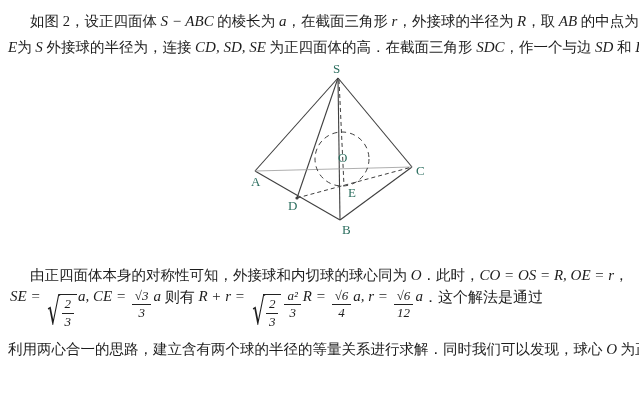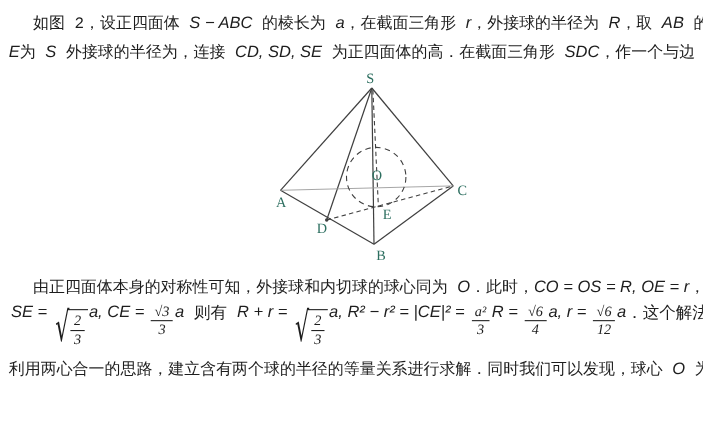--- a/index.html
+++ b/index.html
@@ -4,36 +4,36 @@
 <style>
   :root{
     --bg:#ffffff; --text:#1d1d1d; --figline:#3f3f3f; --figlabel:#2c6e5f; --backedge:#9a9a9a;
   }
   *{box-sizing:border-box;}
   html,body{margin:0;padding:0;width:639px;height:407px;background:var(--bg);overflow:hidden;}
   body{font-family:"DejaVu Sans","Liberation Sans",sans-serif;color:var(--text);}
   .doc{padding:8px 8px 0 8px;width:639px;height:407px;}
   .line{line-height:26px;font-size:14.5px;white-space:nowrap;}
   .line.indent{padding-left:22px;}
-  .cn{font-family:Liberation Mono, monospace;white-space:pre;}
-  .math{font-family:Liberation Sans, sans-serif;font-style:italic;white-space:pre;font-size:15px;}
+  .cn{font-family:Liberation Serif, serif;white-space:pre;}
+  .math{font-family:Liberation Serif, serif;font-style:italic;white-space:pre;font-size:15px;}
   
   .figure{margin:0 0 0 212px;width:220px;height:180px;}
   .figure svg{display:block;}
   .figure text{font-family:"Liberation Serif","DejaVu Serif",serif;font-size:13px;fill:var(--figlabel);}
   
   .formula{display:flex;height:48px;font-size:15px;padding-left:2px;}
   .fr{display:inline-flex;flex-direction:column;align-items:center;font-family:"Liberation Serif","DejaVu Serif",serif;font-style:italic;font-size:13px;line-height:1.25;margin:0 2px;vertical-align:middle;}
   .fr .num{padding:0 3px;border-bottom:1px solid #222;}
   .fr .den{padding:0 3px;}
   .sqrt{display:inline-flex;align-items:center;margin:0 1px;}
   .sqrt .sign{font-family:"DejaVu Sans",sans-serif;font-style:normal;font-size:27px;line-height:1;transform:scale(0.75,1.38) translateY(-1px);margin-right:-4px;}
   .sqrt .body{border-top:1px solid #222;padding:1px 1px 0 1px;}
   .para{margin:0;}
-  .p2{margin-top:6px;}
+  .p2{margin-top:22px;}
   .p3 .line{line-height:26px;}
 </style>
 </head>
 <body>
 
 <div class="doc">
 
   <div class="para">
     <div class="line indent"><span class="cn">如图 2，设正四面体 </span><span class="math">S − ABC</span><span class="cn"> 的棱长为 </span><span class="math">a</span><span class="cn">，在截面三角形 </span><span class="math">r</span><span class="cn">，外接球的半径为 </span><span class="math">R</span><span class="cn">，取 </span><span class="math">AB</span><span class="cn"> 的中点为 </span></div>
     <div class="line"><span class="math">E</span><span class="cn">为 </span><span class="math">S</span><span class="cn"> 外接球的半径为，连接 </span><span class="math">CD, SD, SE</span><span class="cn"> 为正四面体的高．在截面三角形 </span><span class="math">SDC</span><span class="cn">，作一个与边 </span><span class="math">SD</span><span class="cn"> 和 </span><span class="math">DC</span></div>
@@ -89,21 +89,20 @@
       <span class="math">a</span>
       <span class="cn"> 则有 </span>
       <span class="math">R + r = </span>
       <span class="sqrt">
         <span class="sign">√</span>
         <span class="body"><span class="fr">
             <span class="num">2</span>
             <span class="den">3</span>
           </span></span>
       </span>
-      <span class="math">a, R² − r² = |CE|² = </span>
       <span class="fr">
         <span class="num">a²</span>
         <span class="den">3</span>
       </span>
       <span class="math">R = </span>
       <span class="fr">
         <span class="num">√6</span>
         <span class="den">4</span>
       </span>
       <span class="math">a, r = </span>

